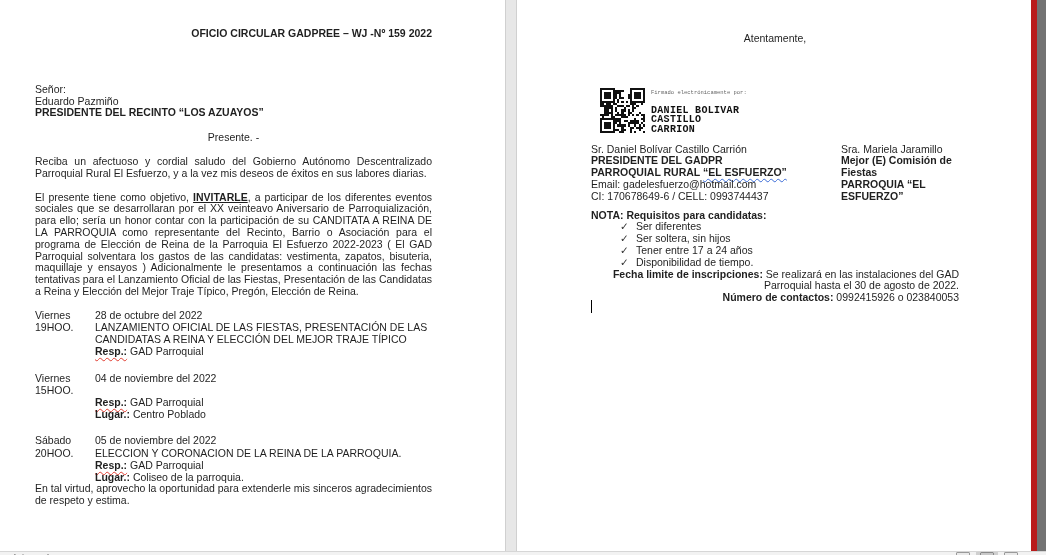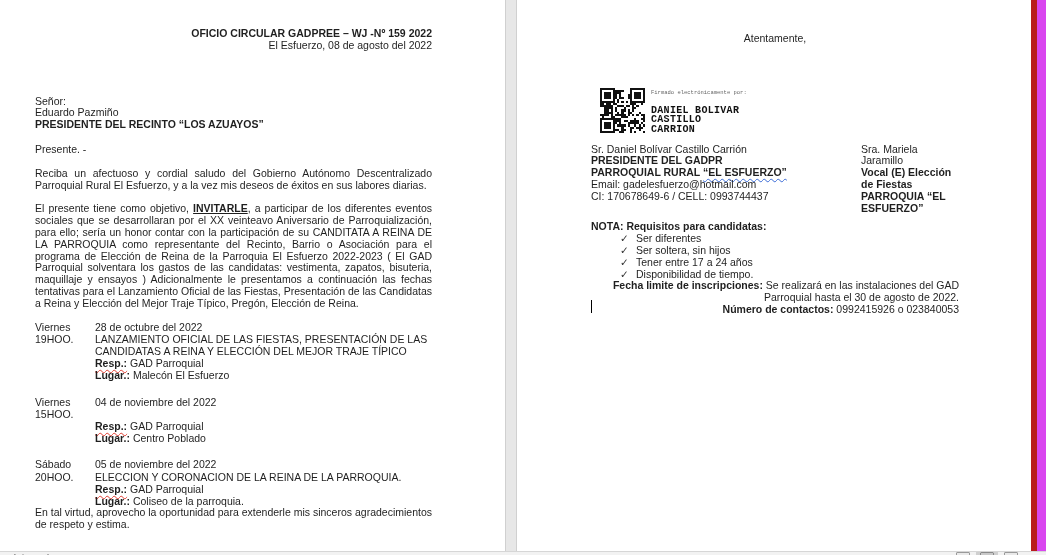--- a/index.html
+++ b/index.html
@@ -1,57 +1,57 @@
 <!DOCTYPE html>
 <html><head>
 <meta charset="utf-8">
 <style>
   * { margin:0; padding:0; box-sizing:border-box; }
   html,body { background:#ffffff; }
   .screen {
     position:relative; width:1046px; height:555px; overflow:hidden;
-    background:#d946ef; font-family:"Liberation Sans", sans-serif;
+    background:#737373; font-family:"Liberation Sans", sans-serif;
     color:#1f1f1f; font-size:10.5px; line-height:11.8px;
     -webkit-font-smoothing:antialiased;
   }
   .page { position:absolute; top:0; background:#fff; height:551px; }
   .page1 { left:0; width:505px; }
   .page-gap {
     position:absolute; left:505px; top:0; width:12px; height:551px;
     background:#e7e7e7; border-left:1px solid #d0d0d0; border-right:1px solid #d0d0d0;
   }
   .page2 { left:517px; width:520px; border-right:6px solid #b91c1c; }
   .p1-inner { padding:28px 73px 0 35px; }
   .p2-inner { padding:33px 72px 0 74px; position:relative; }
 
   .hdr { text-align:right; }
   .hdr-title { font-weight:bold; }
 
   .recipient { margin-top:44px; }
   .bold { font-weight:bold; }
-  .presente { margin-top:13px; }
+  .presente { margin-top:13px;text-align:center; }
   .para { margin-top:12px; text-align:justify; }
   .invitarle { font-weight:bold; text-decoration:underline; }
 
   .event { margin-top:11px; }
   .event + .event { margin-top:14px; }
   .ev-row { display:flex; line-height:12.2px; }
   .ev-l { flex:0 0 60px; }
   .ev-c { flex:1; }
   .sq-red { font-weight:bold; text-decoration:underline wavy #e03c31 1px; text-underline-offset:2px; }
   .sq-blue { text-decoration:underline wavy #3a6bd6 1px; text-underline-offset:2px; }
   .closing { margin-top:0; text-align:justify; }
 
   .atentamente { text-align:center; }
   .stamp { margin-top:43px; display:flex; align-items:flex-start; margin-left:9px; }
   .stamp-txt { margin-left:6px; padding-top:2px; }
   .stamp-caption { font-size:5.5px; line-height:6px; color:#666; font-family:"Liberation Mono", monospace; }
   .stamp-name { font-family:"Liberation Mono", monospace; font-weight:bold; font-size:10px; line-height:9.5px; color:#111; letter-spacing:0.3px; margin-top:10px; }
 
-  .sig-cols { margin-top:8px; display:grid; grid-template-columns:250px auto;gap:20px; }
+  .sig-cols { margin-top:8px; display:grid; grid-template-columns:250px auto; }
   .sig-line { line-height:11.8px; }
 
   .nota { margin-top:7px; }
   .chk-row { padding-left:29px; }
   .chk-mark { display:inline-block; width:16px; color:#333; }
   .nota-para { text-align:right; }
 
   .text-cursor {
     position:absolute; left:74px; top:300px; width:1px; height:13px; background:#000;
     animation: blink 1s steps(1) infinite;
@@ -72,21 +72,20 @@
 </style>
 </head>
 <body>
 
 <div class="screen">
 
   <div class="page page1">
     <div class="p1-inner">
       <div class="hdr">
         <div class="hdr-title">OFICIO CIRCULAR GADPREE – WJ -Nº 159 2022</div>
-        <div>El Esfuerzo, 08 de agosto del 2022</div>
       </div>
 
       <div class="recipient">
         <div>Señor:</div>
         <div>Eduardo Pazmiño</div>
         <div class="bold">PRESIDENTE DEL RECINTO “LOS AZUAYOS”</div>
       </div>
 
       <div class="presente">Presente. -</div>
 
@@ -99,24 +98,20 @@
             <span class="ev-l">Viernes</span>
             <span class="ev-c">28 de octubre del 2022</span>
           </div>
         <div class="ev-row">
             <span class="ev-l">19HOO.</span>
             <span class="ev-c">LANZAMIENTO OFICIAL DE LAS FIESTAS, PRESENTACIÓN DE LAS CANDIDATAS A REINA Y ELECCIÓN DEL MEJOR TRAJE TÍPICO</span>
           </div>
         <div class="ev-row">
             <span class="ev-l"></span>
             <span class="ev-c"><span class="sq-red">Resp.:</span><span> GAD Parroquial</span></span>
-          </div>
-        <div class="ev-row">
-            <span class="ev-l"></span>
-            <span class="ev-c"><span class="bold">Lugar.:</span><span> Malecón El Esfuerzo</span></span>
           </div>
       </div>
 
       <div class="event">
         <div class="ev-row">
             <span class="ev-l">Viernes</span>
             <span class="ev-c">04 de noviembre del 2022</span>
           </div>
         <div class="ev-row">
             <span class="ev-l">15HOO.</span>
@@ -412,21 +407,21 @@
       <div class="sig-cols">
         <div>
           <div class="sig-line">Sr. Daniel Bolívar Castillo Carrión</div>
           <div class="sig-line bold">PRESIDENTE DEL GADPR</div>
           <div class="sig-line bold"><span>PARROQUIAL RURAL </span><span class="sq-blue">“EL ESFUERZO”</span></div>
           <div class="sig-line">Email: gadelesfuerzo@hotmail.com</div>
           <div class="sig-line">CI: 170678649-6 / CELL: 0993744437</div>
         </div>
         <div>
           <div class="sig-line">Sra. Mariela Jaramillo</div>
-          <div class="sig-line bold">Vocal (E) Elección de Fiestas</div>
+          <div class="sig-line bold">Mejor (E) Comisión de Fiestas</div>
           <div class="sig-line bold">PARROQUIA “EL ESFUERZO”</div>
         </div>
       </div>
 
       <div class="nota">
         <div class="bold">NOTA: Requisitos para candidatas:</div>
         <div class="chk-row"><span class="chk-mark">✓</span><span>Ser diferentes</span></div>
         <div class="chk-row"><span class="chk-mark">✓</span><span>Ser soltera, sin hijos</span></div>
         <div class="chk-row"><span class="chk-mark">✓</span><span>Tener entre 17 a 24 años</span></div>
         <div class="chk-row"><span class="chk-mark">✓</span><span>Disponibilidad de tiempo.</span></div>

